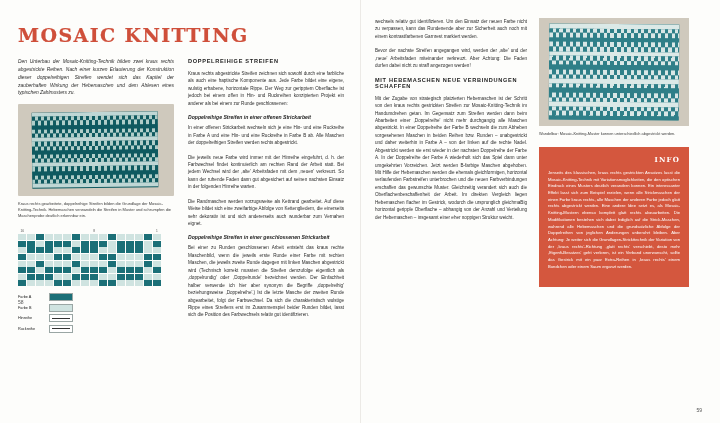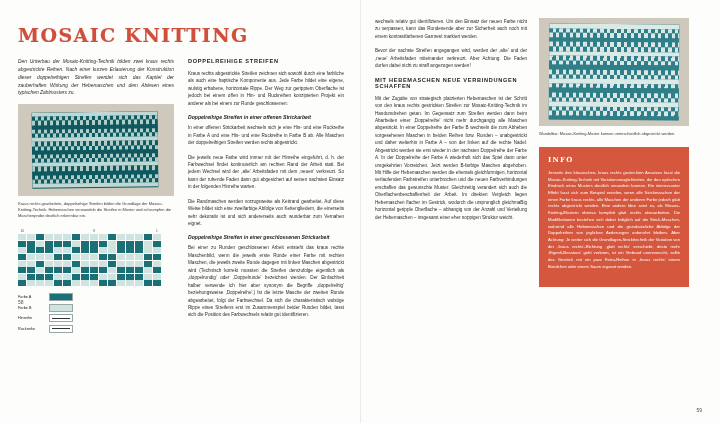--- a/index.html
+++ b/index.html
@@ -183,20 +183,21 @@
     padding:8px 9px 10px 9px;
     box-sizing:border-box;
     width:150px;
   }
   .infobox h5{
     margin:0 0 6px 0;
     font-size:7px;
     font-weight:bold;
     letter-spacing:1.2px;
     font-family:"DejaVu Serif", serif;
+    text-align:right;
   }
   .infobox p{
     color:#fff;font-size:4.2px;line-height:1.6;margin:0 0 6px 0;text-align:justify;
   }
 </style>
 </head>
 <body>
 
 <div class="page">
 

